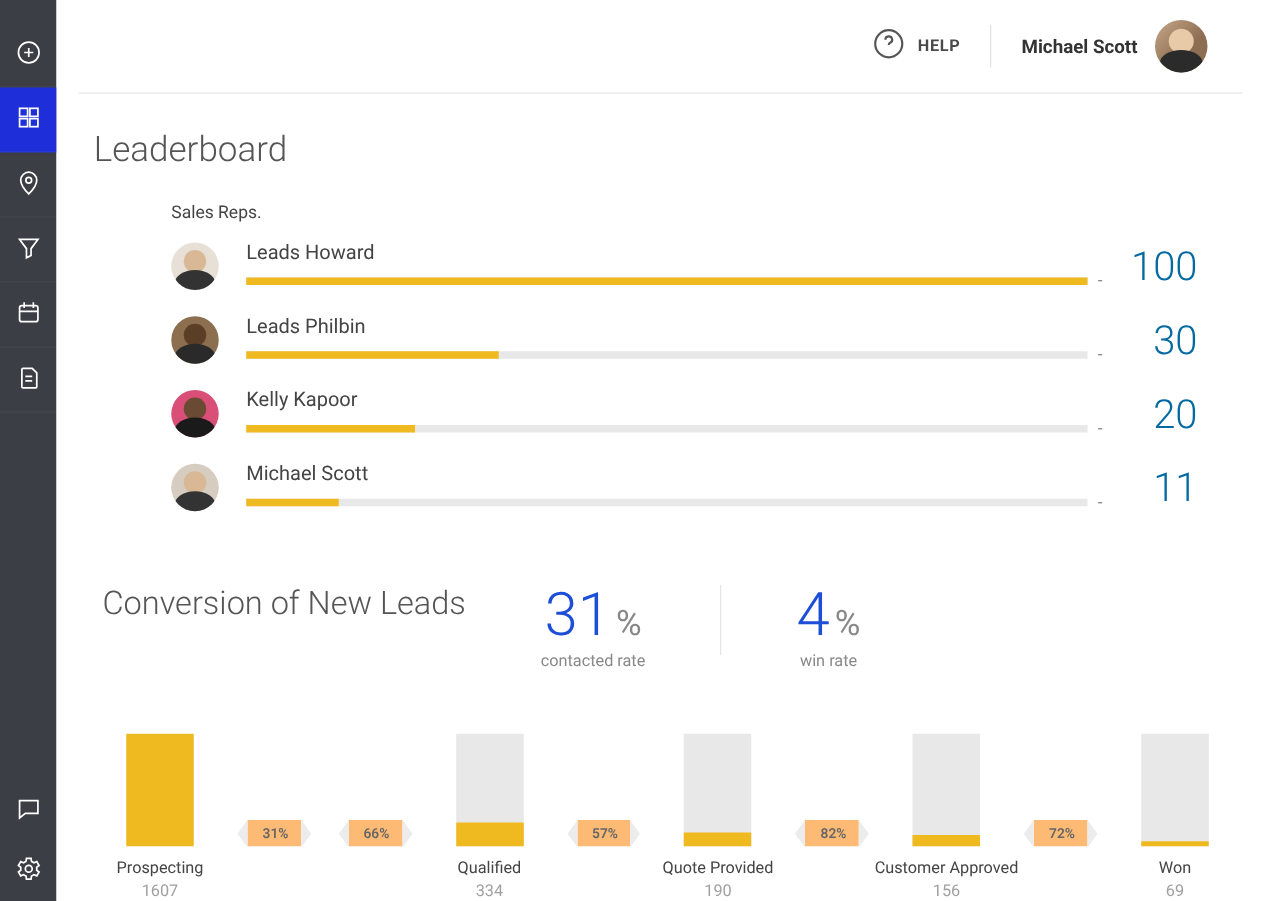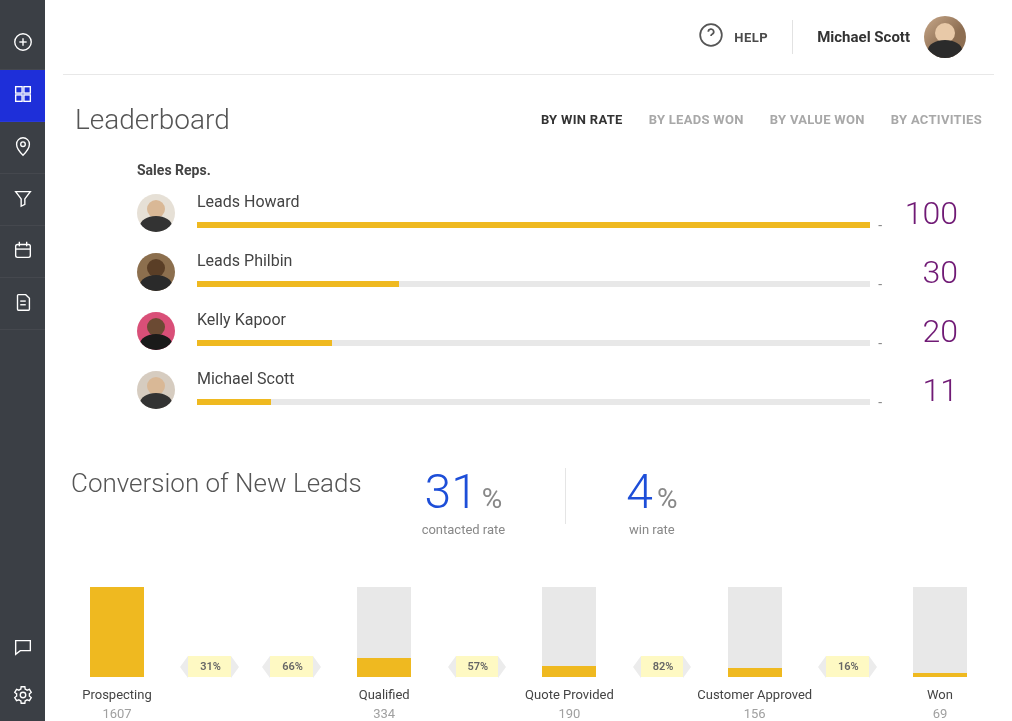--- a/index.html
+++ b/index.html
@@ -30,61 +30,61 @@
   .avatar::after { content: ''; position: absolute; bottom: -2px; width: 34px; height: 20px; background: #2b2b2b; border-radius: 50% 50% 0 0; }
 
   
   .section { padding: 28px 30px 0 30px; }
   .section-header { display: flex; align-items: center; justify-content: space-between; margin-bottom: 26px; }
   .section-title { font-size: 28px; font-weight: 300; color: #555; }
   .tabs { display: flex; gap: 26px; }
   .tab { font-size: 13px; font-weight: 700; color: #a8a8a8; letter-spacing: 0.3px; cursor: pointer; }
   .tab.active { color: #333; }
 
-  .reps-header { font-size: 14px; font-weight: 700; color: #444; margin-left: 62px; margin-bottom: 14px; }
+  .reps-header { font-size: 14px; font-weight: 400; color: #444; margin-left: 62px; margin-bottom: 14px; }
 
   .rep-row { display: flex; align-items: center; margin-left: 62px; margin-bottom: 18px; margin-right: 24px; }
   .rep-avatar { width: 38px; height: 38px; border-radius: 50%; background: #ccc; flex-shrink: 0; margin-right: 22px; position: relative; overflow: hidden; }
   .rep-avatar .head { width: 18px; height: 18px; border-radius: 50%; background: #d9b896; position: absolute; top: 6px; left: 10px; }
   .rep-avatar .body { width: 32px; height: 20px; background: #333; position: absolute; bottom: -4px; left: 3px; border-radius: 50% 50% 0 0; }
   .rep-avatar.a1 { background: #e6e0d6; }
   .rep-avatar.a2 { background: #8c6f4e; }
   .rep-avatar.a2 .head { background: #5a3e26; }
   .rep-avatar.a2 .body { background: #2a2a2a; }
   .rep-avatar.a3 { background: #d94f78; }
   .rep-avatar.a3 .head { background: #6b4a33; }
   .rep-avatar.a3 .body { background: #1a1a1a; }
   .rep-avatar.a4 { background: #d6ccc0; }
   .rep-main { flex: 1; display: flex; flex-direction: column; }
   .rep-name { font-size: 16px; color: #444; margin-bottom: 6px; }
   .rep-bar-row { display: flex; align-items: center; gap: 8px; }
   .rep-track { flex: 1; height: 6px; background: #e8e8e8; position: relative; }
   .rep-fill { height: 100%; background: #efb920; position: absolute; left: 0; top: 0; }
   .rep-dash { color: #888; font-size: 14px; }
-  .rep-value { width: 64px; text-align: right; font-size: 32px; font-weight: 300; color: #701a75; margin-left: 12px; }
-
-  
-  .conv-section { padding: 40px 30px 0 26px; }
+  .rep-value { width: 64px; text-align: right; font-size: 32px; font-weight: 300; color: #0369a1; margin-left: 12px; }
+
+  
+  .conv-section { padding: 40px 30px 0 37px; }
   .conv-header { display: flex; align-items: flex-start; gap: 60px; }
   .conv-title { font-size: 26px; font-weight: 300; color: #555; }
   .metric { text-align: center; }
   .metric-big { font-size: 48px; font-weight: 300; color: #1d4ed8; line-height: 1; }
   .metric-pct { font-size: 28px; color: #888; margin-left: 4px; }
   .metric-label { font-size: 13px; color: #888; margin-top: 6px; }
   .metric-divider { width: 1px; height: 56px; background: #e5e5e5; }
 
   
   .funnel { display: flex; align-items: flex-end; justify-content: space-between; padding: 50px 10px 0 14px; position: relative; }
   .stage { display: flex; flex-direction: column; align-items: center; width: 64px; }
   .stage-bar { width: 54px; height: 90px; background: #e8e8e8; position: relative; display: flex; align-items: flex-end; }
   .stage-fill { width: 100%; background: #efb920; }
   .stage-label { font-size: 13px; color: #444; margin-top: 10px; white-space: nowrap; }
   .stage-count { font-size: 13px; color: #a0a0a0; margin-top: 4px; }
   .arrow { display: flex; align-items: center; margin-bottom: 44px; }
-  .arrow-body { background: #fef9c3; color: #666; font-size: 11px; font-weight: 600; padding: 4px 10px 4px 12px; position: relative; }
+  .arrow-body { background: #fdba74; color: #666; font-size: 11px; font-weight: 600; padding: 4px 10px 4px 12px; position: relative; }
   .arrow-body::before { content: ''; position: absolute; left: -8px; top: 0; width: 0; height: 0; border-top: 11px solid transparent; border-bottom: 11px solid transparent; border-right: 8px solid #ececec; }
   .arrow-body::after { content: ''; position: absolute; right: -8px; top: 0; width: 0; height: 0; border-top: 11px solid transparent; border-bottom: 11px solid transparent; border-left: 8px solid #ececec; }
 </style>
 </head>
 <body>
 
 <div class="app">
 
   <div class="sidebar">
     <div class="sidebar-item">
@@ -178,26 +178,20 @@
         <span class="user-name">Michael Scott</span>
         <div class="avatar">
             <div class="avatar-initial"></div>
           </div>
       </div>
     </div>
 
     <div class="section">
       <div class="section-header">
         <div class="section-title">Leaderboard</div>
-        <div class="tabs">
-          <div class="tab active">BY WIN RATE</div>
-          <div class="tab">BY LEADS WON</div>
-          <div class="tab">BY VALUE WON</div>
-          <div class="tab">BY ACTIVITIES</div>
-        </div>
       </div>
       <div class="reps-header">Sales Reps.</div>
 
       <div id="reps-container">
           <div class="rep-row">
     <div class="rep-avatar a1">
               <div class="head"></div>
               <div class="body"></div>
             </div>
     <div class="rep-main">
@@ -311,21 +305,21 @@
             <div class="arrow-body">82%</div>
           </div>
           <div class="stage">
     <div class="stage-bar">
               <div class="stage-fill" style="height:10%"></div>
             </div>
     <div class="stage-label">Customer Approved</div>
     <div class="stage-count">156</div>
   </div>
           <div class="arrow">
-            <div class="arrow-body">16%</div>
+            <div class="arrow-body">72%</div>
           </div>
           <div class="stage">
     <div class="stage-bar">
               <div class="stage-fill" style="height:4%"></div>
             </div>
     <div class="stage-label">Won</div>
     <div class="stage-count">69</div>
   </div>
         </div>
     </div>

